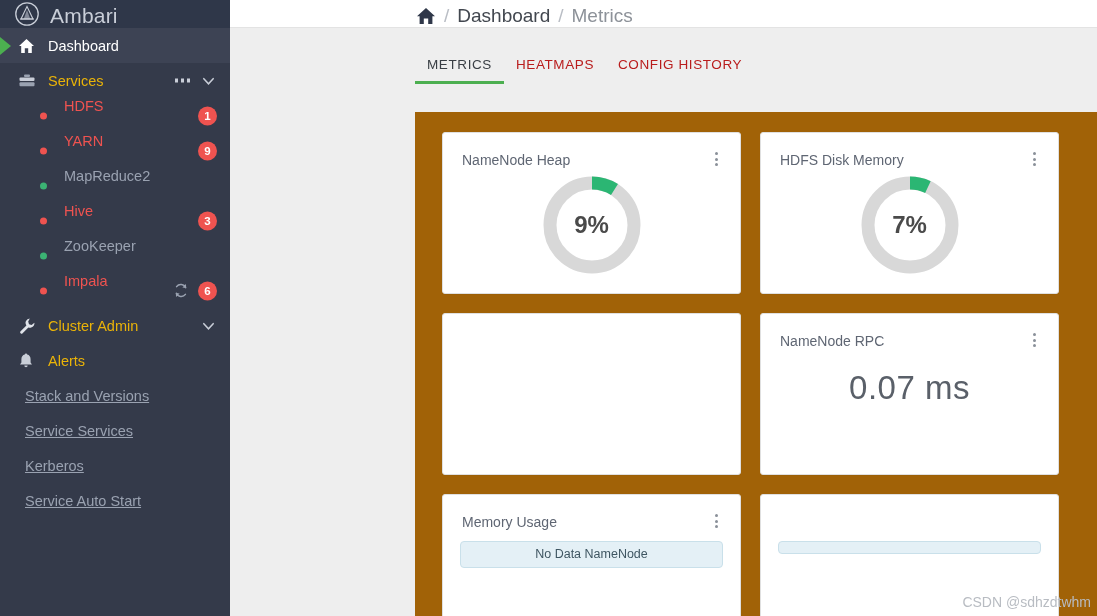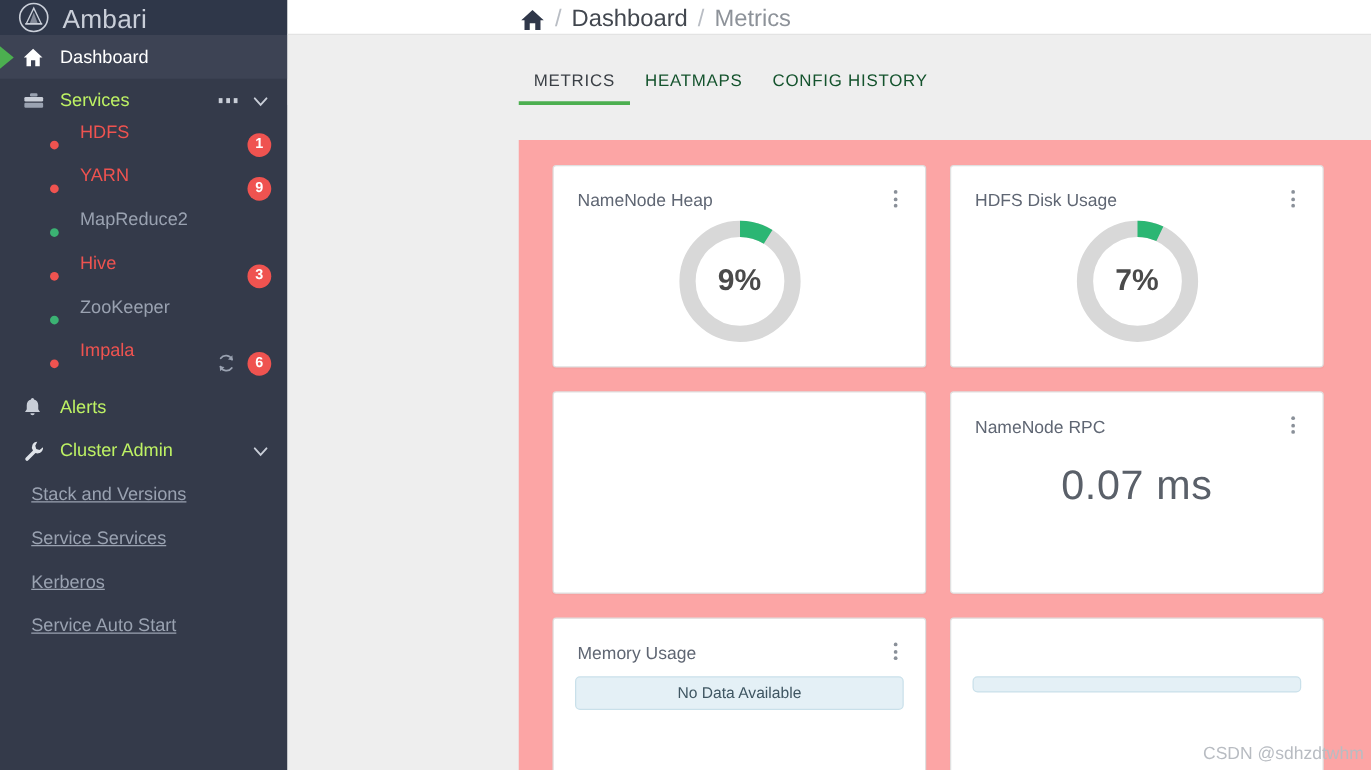--- a/index.html
+++ b/index.html
@@ -35,21 +35,21 @@
     line-height: 1;
     position: relative;
     top: 1px;
   }
 
   .nav-row {
     height: 35px;
     display: flex; align-items: center;
     padding-left: 18px;
     position: relative;
-    color: #bef264;
+    color: #eab308;
     font-size: 14.5px;
     cursor: pointer;
   }
   .nav-row .ico { width: 22px; flex: 0 0 22px; display: flex; align-items: center; justify-content: flex-start; }
   .nav-row .lbl { margin-left: 8px; white-space: nowrap; }
 
   .nav-row.active {
     background: #3d4354;
     color: #ffffff;
   }
@@ -148,33 +148,33 @@
   .tabs {
     display: flex; align-items: flex-end;
     height: 56px;
     padding-left: 185px;
     gap: 0;
     background: #eeeeee;
   }
   .tab {
     font-size: 13.5px;
     letter-spacing: .6px;
-    color: #14532d;
+    color: #b91c1c;
     padding: 0 12px 10px 12px;
     cursor: pointer;
     border-bottom: 3px solid transparent;
     line-height: 1;
   }
   .tab.active { color: #3a3f45; border-bottom-color: #4caf50; }
 
   .content-panel {
     position: absolute;
     left: 185px; top: 112px;
     right: 0; bottom: 0;
-    background: #fca5a5;
+    background: #a16207;
     overflow: hidden;
   }
   .cards-grid {
     display: flex;
     flex-wrap: wrap;
     padding: 20px 0 0 27px;
     gap: 19px 19px;
     align-content: flex-start;
   }
   .card {
@@ -344,40 +344,40 @@
             <path d="M3.1 14.4 L2.8 10.4 L6.6 11.0 Z" fill="#9aa2b1"></path>
           </svg>
           <span class="badge">6</span>
         </span>
       </div>
     </div>
 
 
     <div class="nav-row">
       <span class="ico">
-        <svg width="16" height="17" viewBox="0 0 16 17">
-          <path d="M8 1.4 C8.8 1.4 9.2 2 9.2 2.6 C11.4 3.1 12.6 4.9 12.6 7.2 L12.6 10.4 L14 12.6 L2 12.6 L3.4 10.4 L3.4 7.2 C3.4 4.9 4.6 3.1 6.8 2.6 C6.8 2 7.2 1.4 8 1.4 Z" fill="#c9ced8"></path>
-          <path d="M6.3 13.6 L9.7 13.6 A1.7 1.7 0 0 1 6.3 13.6 Z" fill="#c9ced8"></path>
-        </svg>
-      </span>
-      <span class="lbl">Alerts</span>
-    </div>
-
-    <div class="nav-row">
-      <span class="ico">
         <svg width="18" height="17" viewBox="0 0 18 17">
           <path d="M11.8 1.4 A4.4 4.4 0 0 0 8.4 8.4 L2.6 14.2 A1.4 1.4 0 0 0 4.6 16.2 L10.4 10.4 A4.4 4.4 0 0 0 16.4 5.8 L13.6 8 L11 7.2 L10.2 4.6 Z" fill="#dfe3e9"></path>
         </svg>
       </span>
       <span class="lbl">Cluster Admin</span>
       <span class="right-tools">
         <svg class="chev" viewBox="0 0 16 16">
           <path d="M3 5.5 L8 11 L13 5.5" fill="none" stroke="#c9ced8" stroke-width="1.6" stroke-linecap="round"></path>
         </svg>
       </span>
+    </div>
+
+    <div class="nav-row">
+      <span class="ico">
+        <svg width="16" height="17" viewBox="0 0 16 17">
+          <path d="M8 1.4 C8.8 1.4 9.2 2 9.2 2.6 C11.4 3.1 12.6 4.9 12.6 7.2 L12.6 10.4 L14 12.6 L2 12.6 L3.4 10.4 L3.4 7.2 C3.4 4.9 4.6 3.1 6.8 2.6 C6.8 2 7.2 1.4 8 1.4 Z" fill="#c9ced8"></path>
+          <path d="M6.3 13.6 L9.7 13.6 A1.7 1.7 0 0 1 6.3 13.6 Z" fill="#c9ced8"></path>
+        </svg>
+      </span>
+      <span class="lbl">Alerts</span>
     </div>
 
     <div class="admin-sub">
       <span>Stack and Versions</span>
     </div>
     <div class="admin-sub">
       <span>Service Services</span>
     </div>
     <div class="admin-sub">
       <span>Kerberos</span>
@@ -422,21 +422,21 @@
               <svg width="104" height="104" viewBox="0 0 104 104">
                 <circle cx="52" cy="52" r="42" fill="none" stroke="#d8d8d8" stroke-width="13"></circle>
                 <circle cx="52" cy="52" r="42" fill="none" stroke="#2bb673" stroke-width="13" stroke-dasharray="23.7 240.2" transform="rotate(-90 52 52)"></circle>
               </svg>
               <div class="gauge-val">9%</div>
             </div>
           </div>
         </div>
 
         <div class="card">
-          <div class="card-title">HDFS Disk Usage</div>
+          <div class="card-title">HDFS Disk Memory</div>
           <div class="kebab">
               <i></i>
               <i></i>
               <i></i>
             </div>
           <div class="gauge-wrap">
             <div class="gauge">
               <svg width="104" height="104" viewBox="0 0 104 104">
                 <circle cx="52" cy="52" r="42" fill="none" stroke="#d8d8d8" stroke-width="13"></circle>
                 <circle cx="52" cy="52" r="42" fill="none" stroke="#2bb673" stroke-width="13" stroke-dasharray="18.5 245.4" transform="rotate(-90 52 52)"></circle>
@@ -460,21 +460,21 @@
           <div class="big-value">0.07 ms</div>
         </div>
 
         <div class="card">
           <div class="card-title">Memory Usage</div>
           <div class="kebab">
               <i></i>
               <i></i>
               <i></i>
             </div>
-          <div class="no-data">No Data Available</div>
+          <div class="no-data">No Data NameNode</div>
         </div>
 
         <div class="card">
           <div class="card-title"></div>
           <div class="no-data"></div>
         </div>
 
       </div>
     </div>
 

